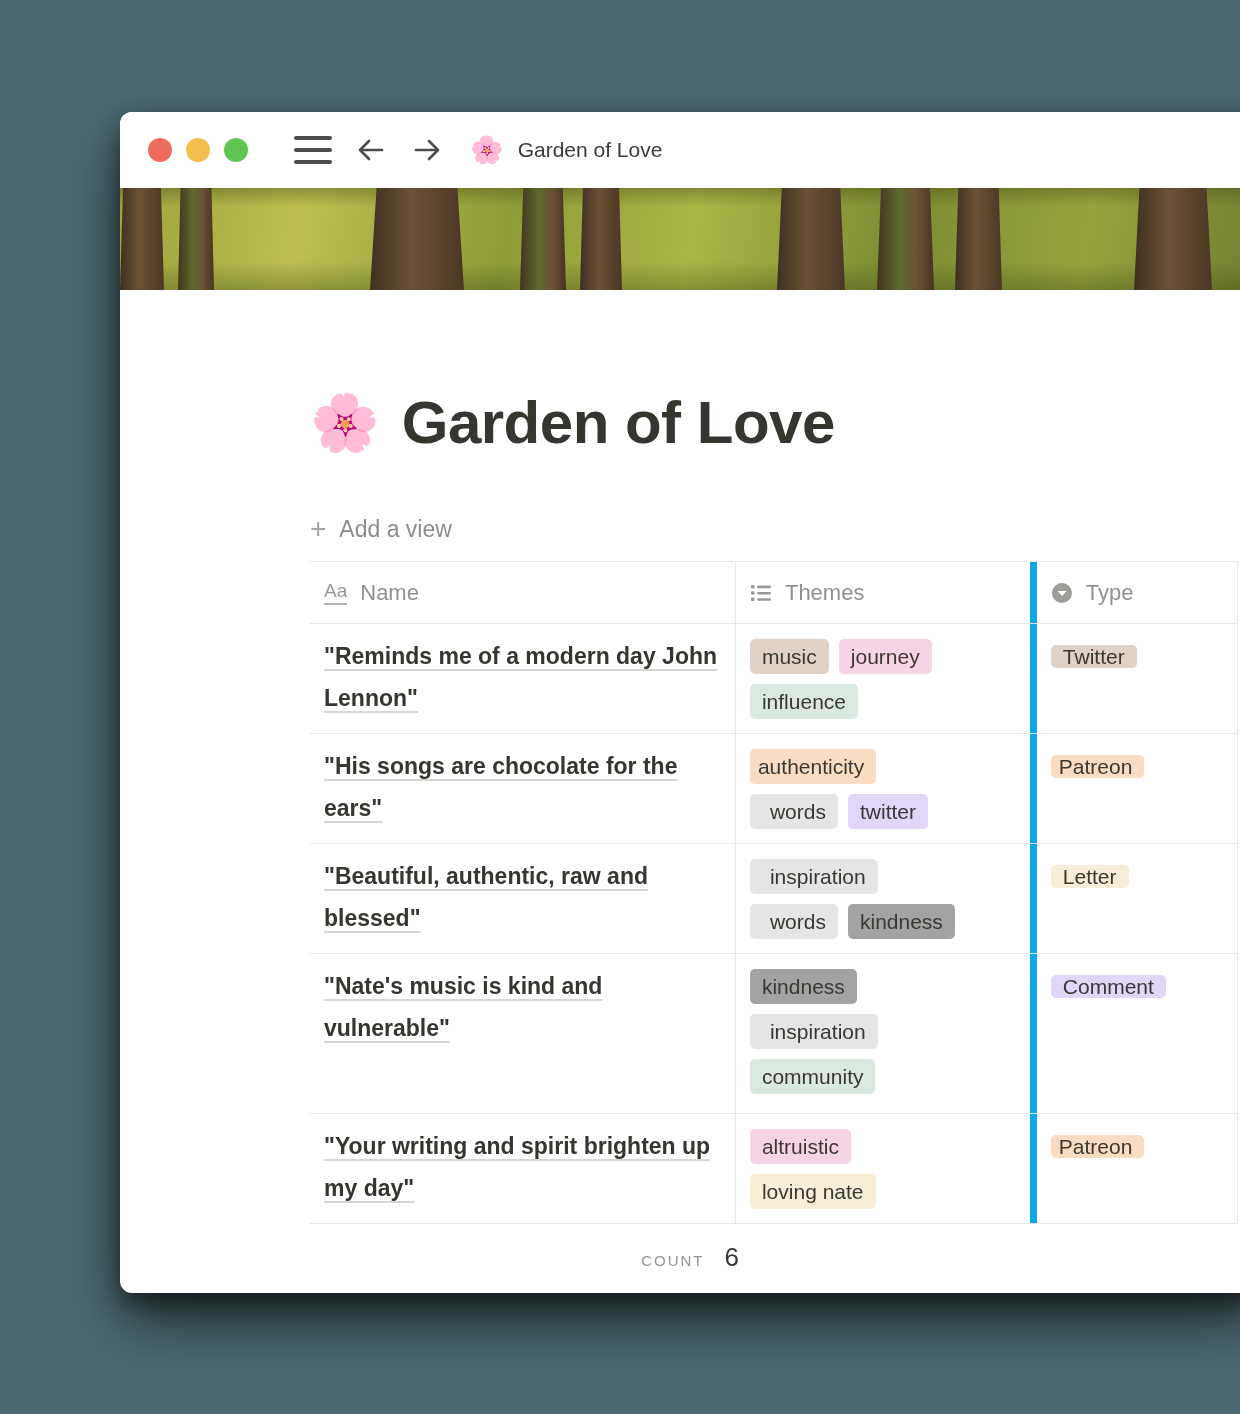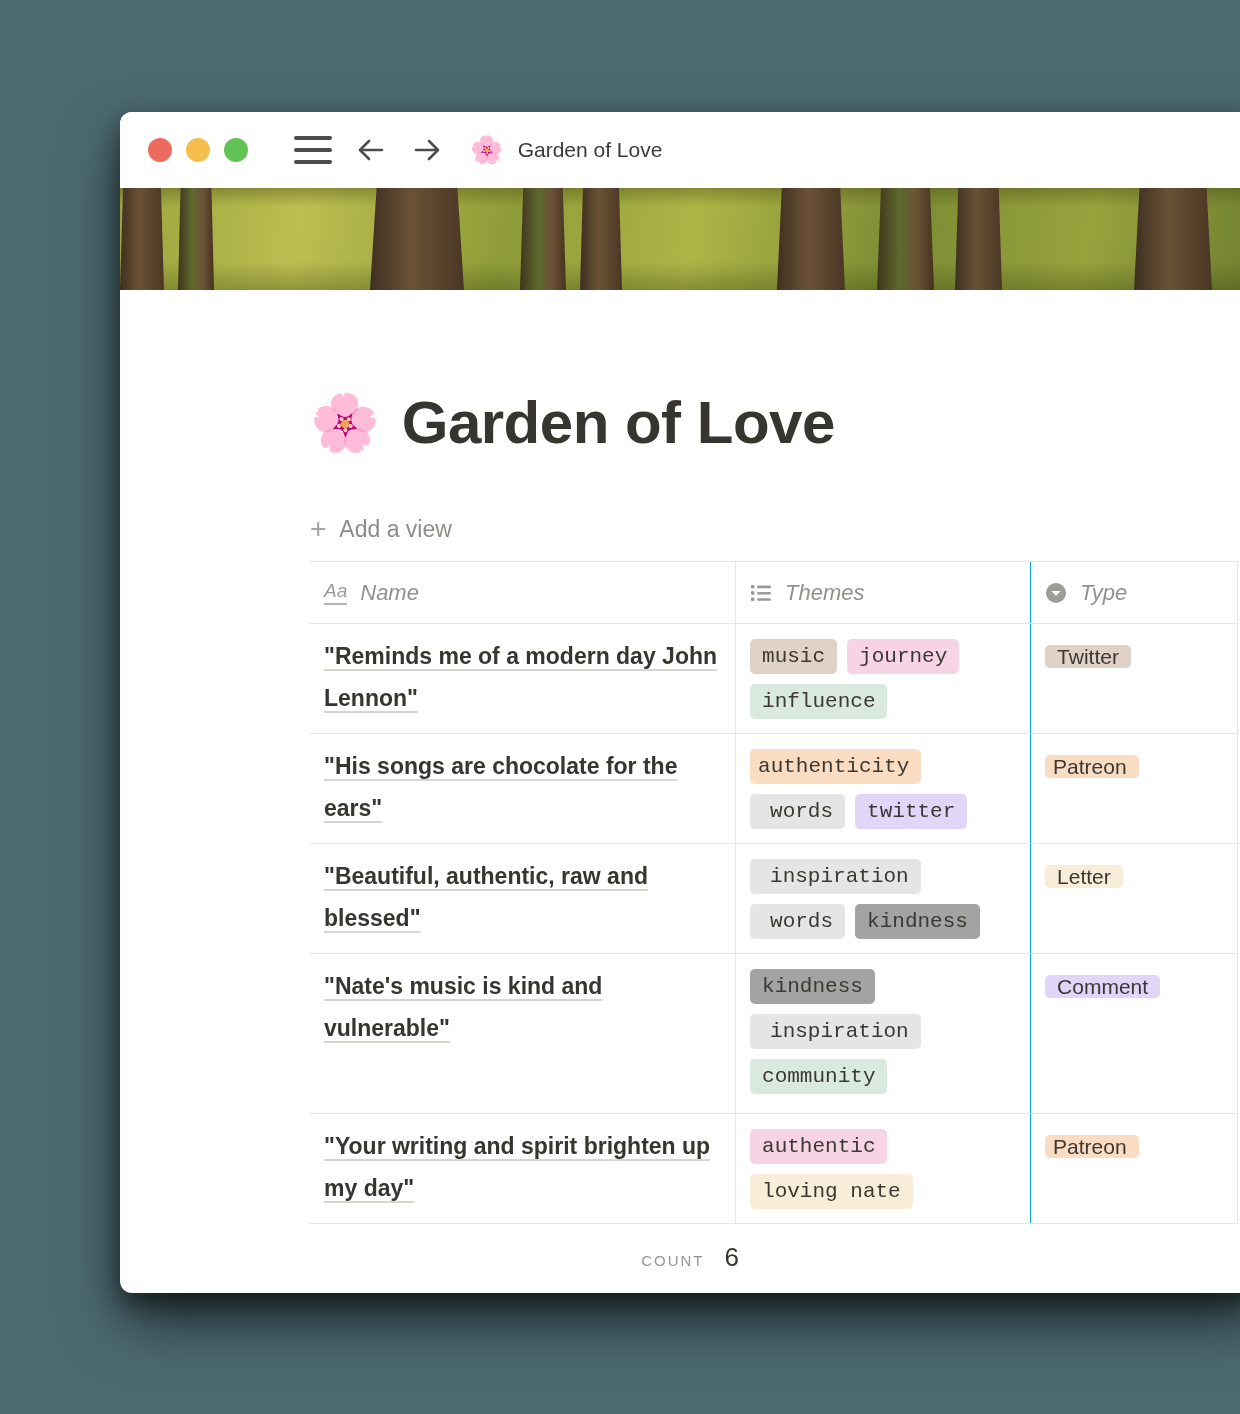--- a/index.html
+++ b/index.html
@@ -51,35 +51,35 @@
   .page-emoji { font-size:56px; line-height:1; }
   .page-title { font-size:60px; font-weight:700; color:#37352F; letter-spacing:-0.5px; }
   
   .viewbar { position:relative; margin-top:52px; height:40px; display:flex; align-items:center; }
   .add-view { display:flex; align-items:center; gap:13px; color:#8d8c89; cursor:pointer; }
   .add-view .plus { font-size:28px; font-weight:300; line-height:1; color:#a5a4a1; }
   .add-view .label { font-size:23px; }
   
   .table { margin-top:12px; width:928px; }
   .t-head { display:flex; border-top:1px solid #E8E7E5; border-bottom:1px solid #E8E7E5; height:63px; }
-  .t-head .cell { display:flex; align-items:center; gap:13px; color:#92918e; font-size:22px;font-style:italic; }
+  .t-head .cell { display:flex; align-items:center; gap:13px; color:#92918e; font-size:22px; }
   .cell { padding:0 14px; }
   .col-name { width:443px; }
   .col-themes { width:307px; border-left:1px solid #E8E7E5; }
-  .col-type { width:216px; border-left:1px solid #0ea5e9; border-right:1px solid #E8E7E5; }
+  .col-type { width:216px; border-left:7px solid #0ea5e9; border-right:1px solid #E8E7E5; }
   .aa-icon { font-size:19px; color:#9a9997; border-bottom:2px solid #b5b4b1; line-height:1.15; padding-bottom:1px; }
   .list-icon, .select-icon { flex:0 0 auto; }
   .t-row { display:flex; border-bottom:1px solid #E8E7E5; }
   .t-row .cell { padding-top:11px; padding-bottom:11px; }
   .name-text {
     font-size:23px; line-height:42px; font-weight:600; color:#37352F;
     text-decoration:underline; text-decoration-color:#d8d6d1;
     text-decoration-thickness:1.5px; text-underline-offset:5px;
   }
-  .tag-lines { display:flex; flex-direction:column; gap:10px; padding-top:4px;font-family:Liberation Mono, monospace; }
+  .tag-lines { display:flex; flex-direction:column; gap:10px; padding-top:4px; }
   .tag-line { display:flex; gap:10px; }
   .tag {
     height:35px; line-height:35px; padding:0 12px; border-radius:5px;
     font-size:21px; color:#3b3833; white-space:nowrap; cursor:default;
   }
   .tc-brown  { background:#E0D2C7; }
   .tc-pink   { background:#F6D4E5; }
   .tc-mint   { background:#DAE9E0; }
   .tc-orange { background:#FADCC3;padding-left:8px; }
   .tc-blue   { background:#e5e5e5;padding-left:20px; }
@@ -260,21 +260,21 @@
         </div>
       </div>
 
       <div class="t-row" style="height:110px;">
         <div class="cell col-name">
           <span class="name-text">"Your writing and spirit brighten up my day"</span>
         </div>
         <div class="cell col-themes">
           <div class="tag-lines">
             <div class="tag-line">
-              <span class="tag tc-pink">authentic</span>
+              <span class="tag tc-pink">altruistic</span>
             </div>
             <div class="tag-line">
               <span class="tag tc-yellow">loving nate</span>
             </div>
           </div>
         </div>
         <div class="cell col-type">
           <div class="type-wrap"><span class="tag tc-orange">Patreon</span></div>
         </div>
       </div>

